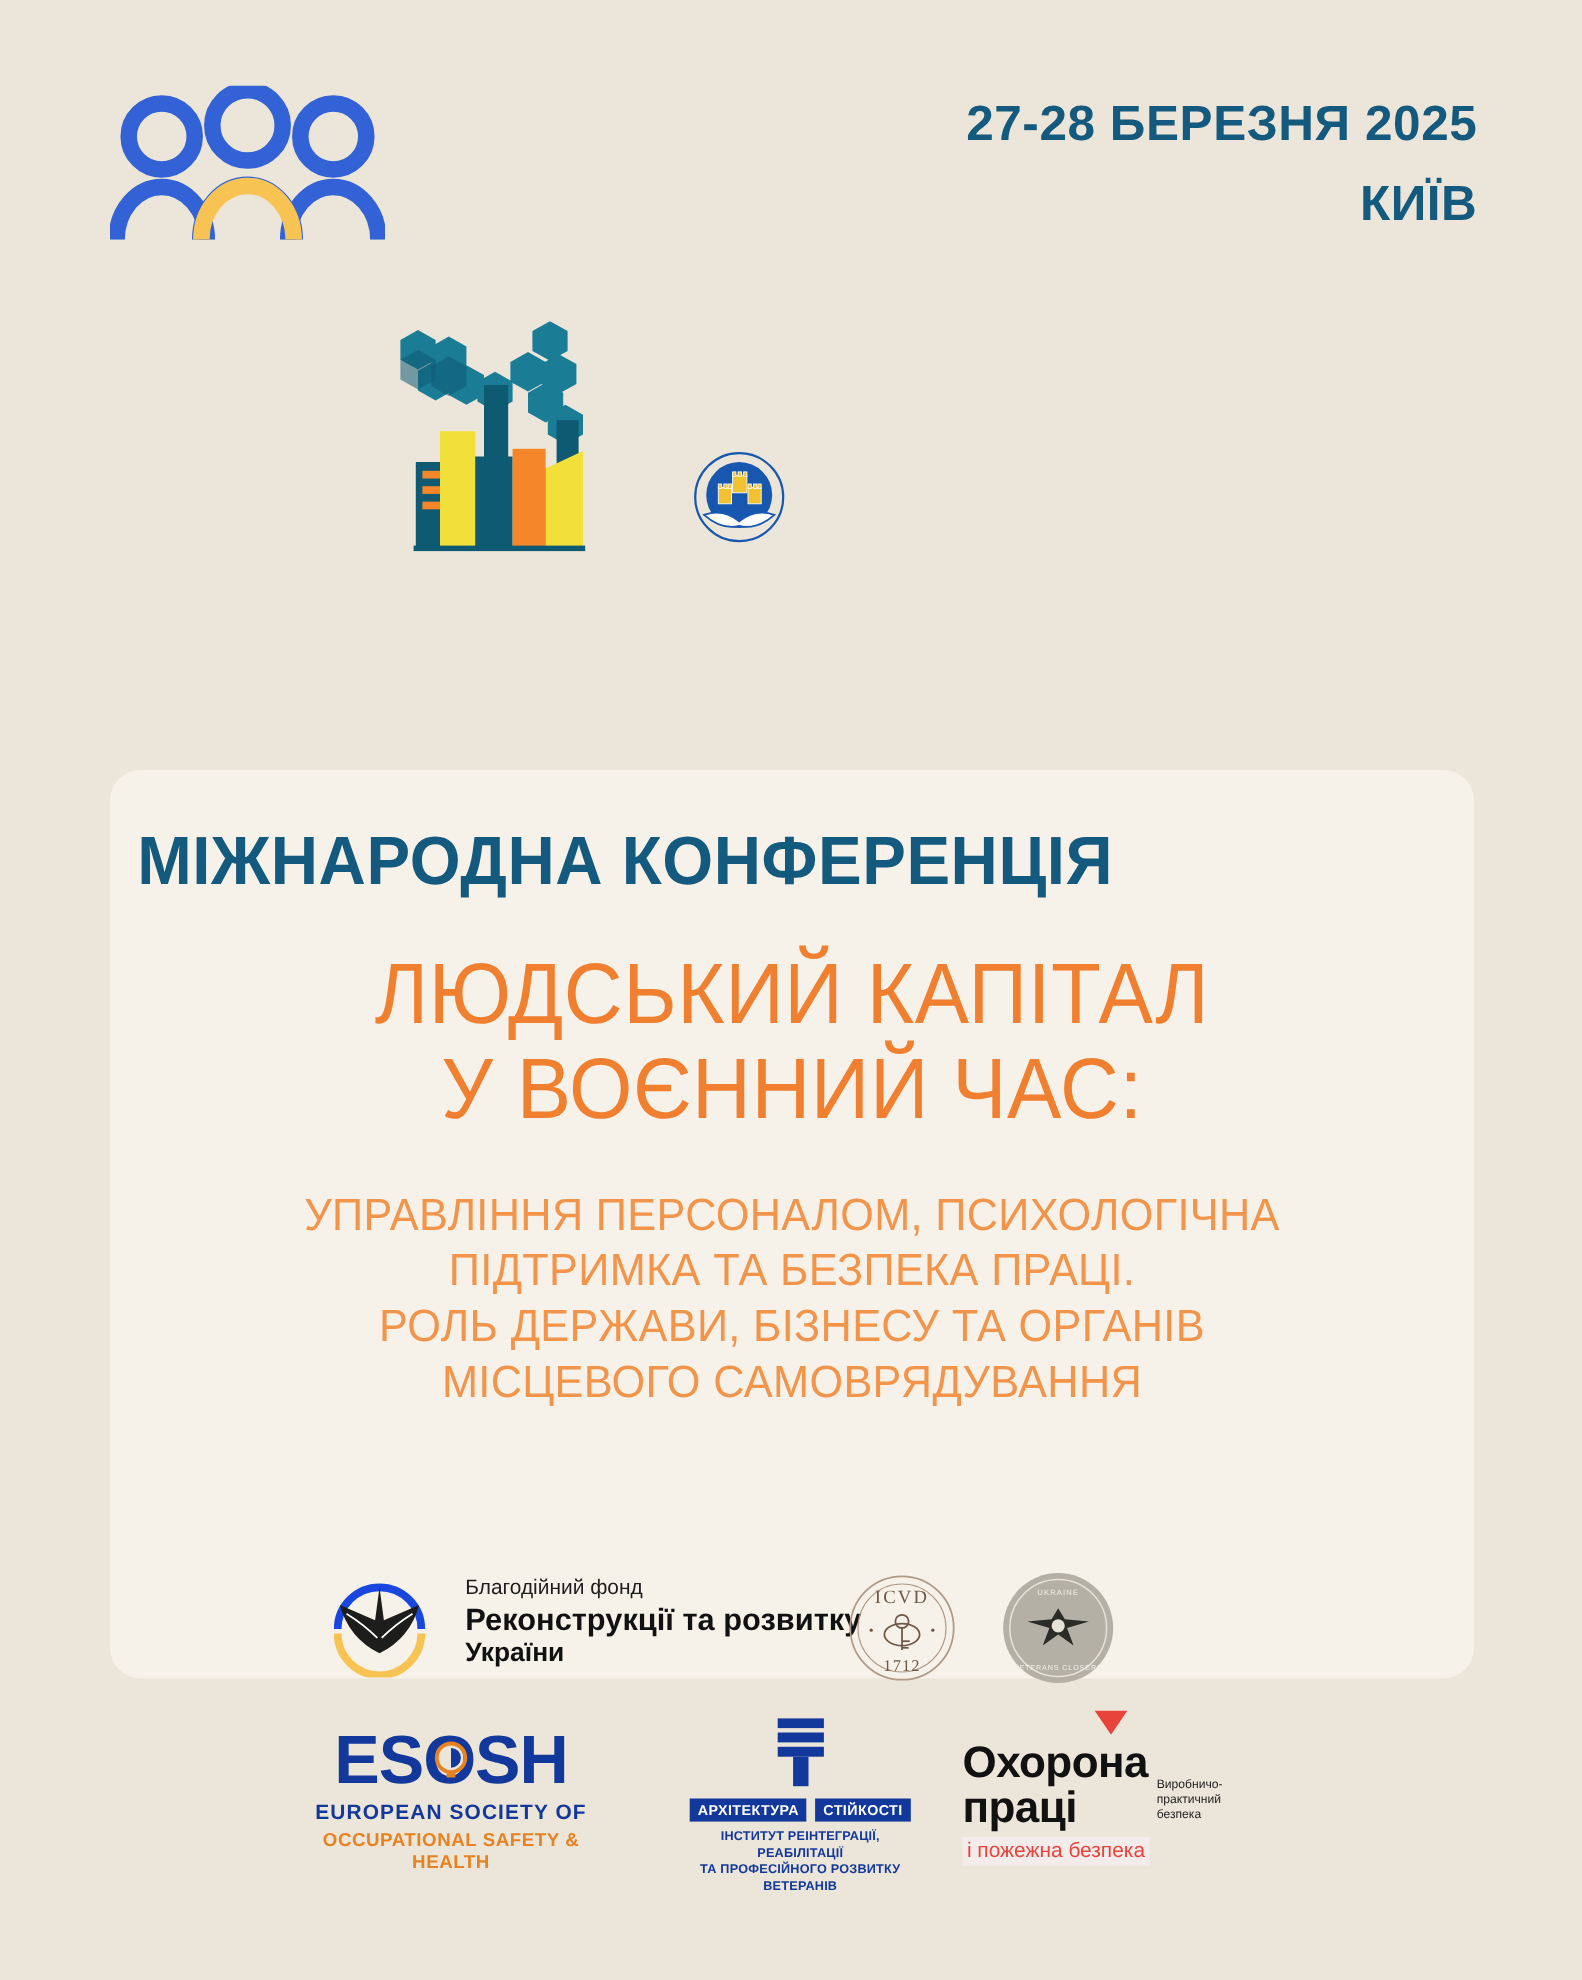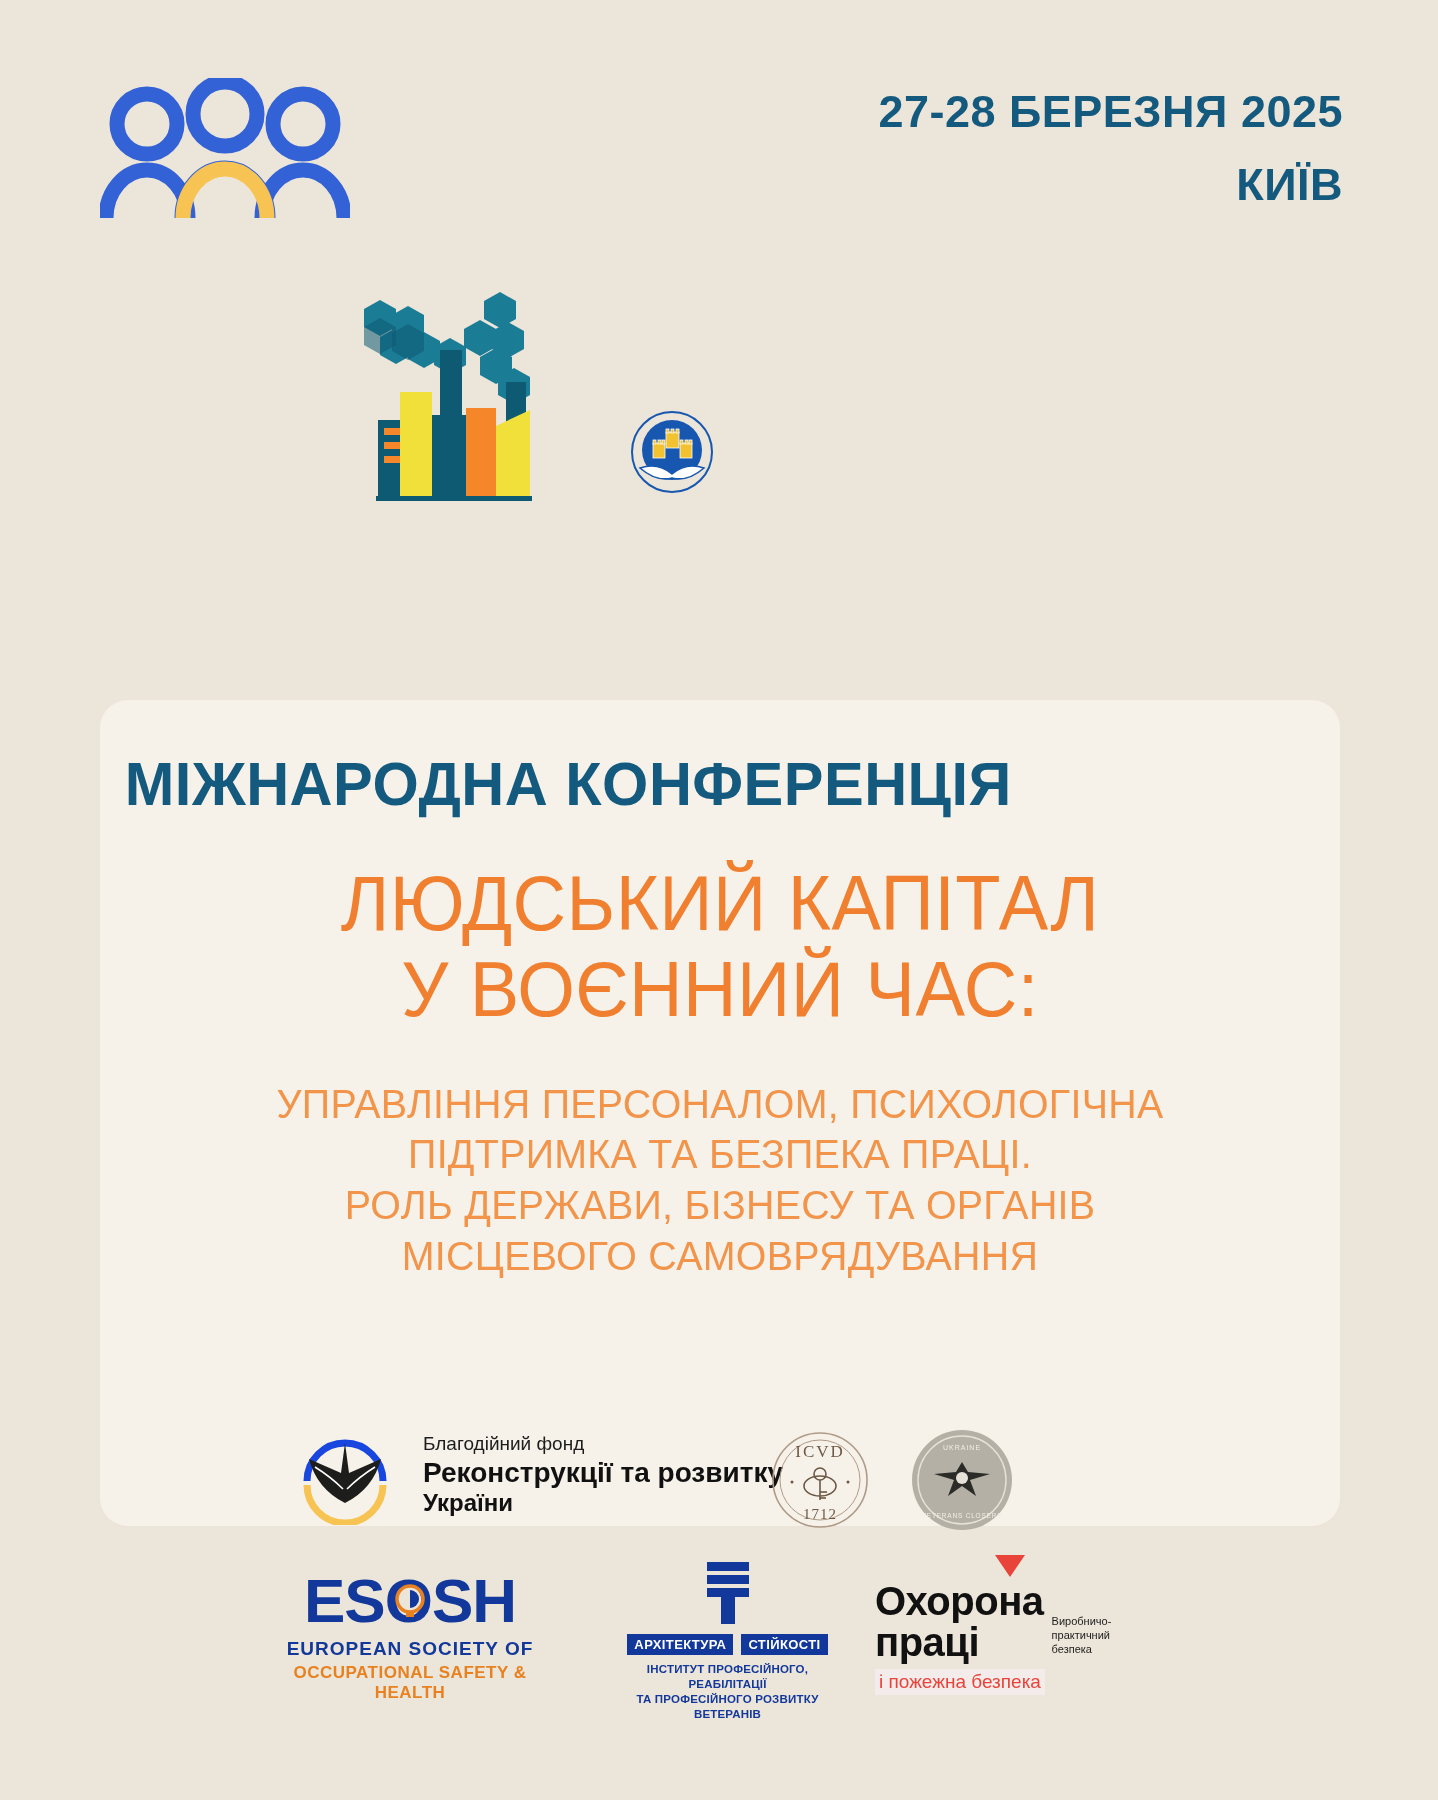--- a/index.html
+++ b/index.html
@@ -291,21 +291,21 @@
           <rect x="22" y="13" width="42" height="9" fill="#12389b"></rect>
           <rect x="22" y="26" width="42" height="9" fill="#12389b"></rect>
           <rect x="36" y="35" width="14" height="27" fill="#12389b"></rect>
         </svg>
       </div>
       <div class="arch-tag">
         <span class="arch-pill">АРХІТЕКТУРА</span>
         <span class="arch-pill">СТІЙКОСТІ</span>
       </div>
       <div class="arch-sub">
-        <div>ІНСТИТУТ ПРОФЕСІЙНОГО, РЕАБІЛІТАЦІЇ</div>
+        <div>ІНСТИТУТ РЕІНТЕГРАЦІЇ, РЕАБІЛІТАЦІЇ</div>
         <div>ТА ПРОФЕСІЙНОГО РОЗВИТКУ ВЕТЕРАНІВ</div>
       </div>
     </div>
 
     <div class="op">
       <div style="margin-left:120px;">
         <svg viewBox="0 0 30 22" width="30" height="22">
           <polygon points="0,0 30,0 15,22" fill="#e8443a"></polygon>
         </svg>
       </div>

